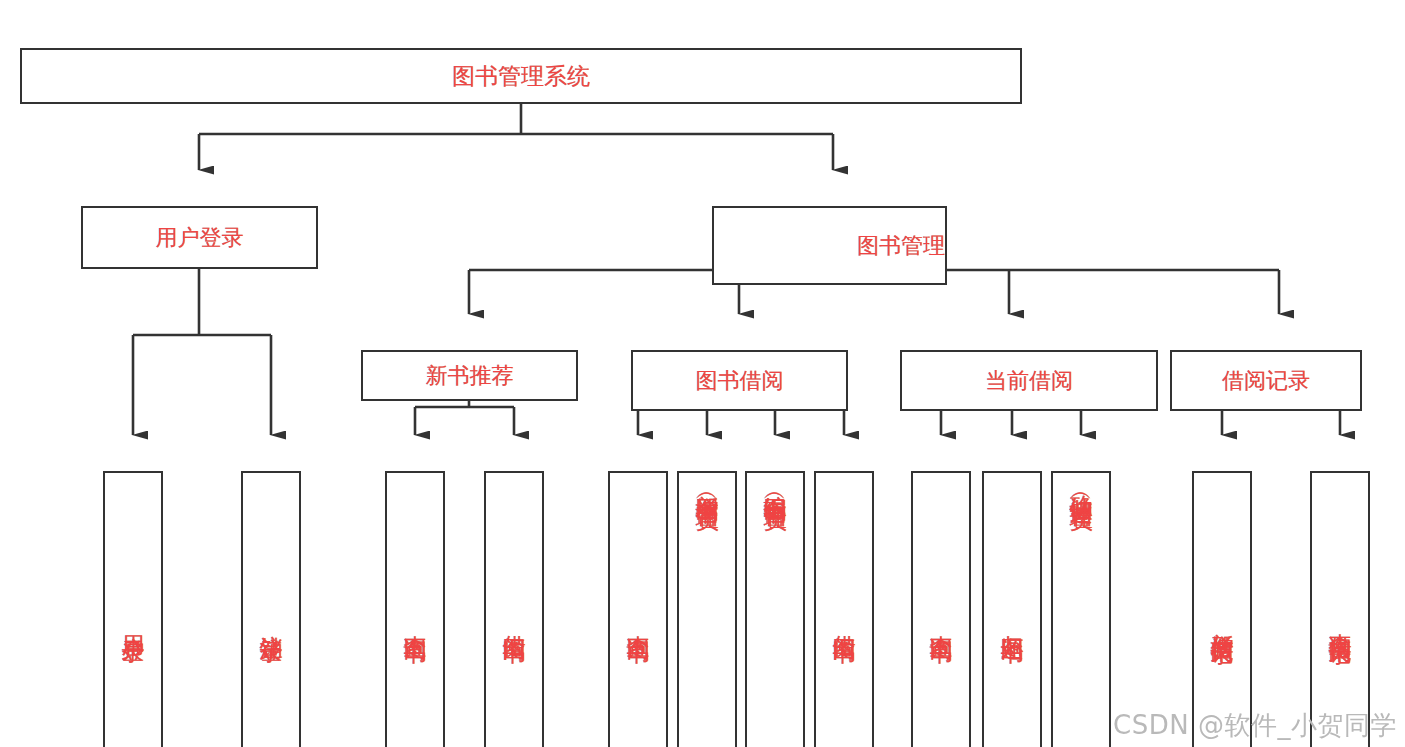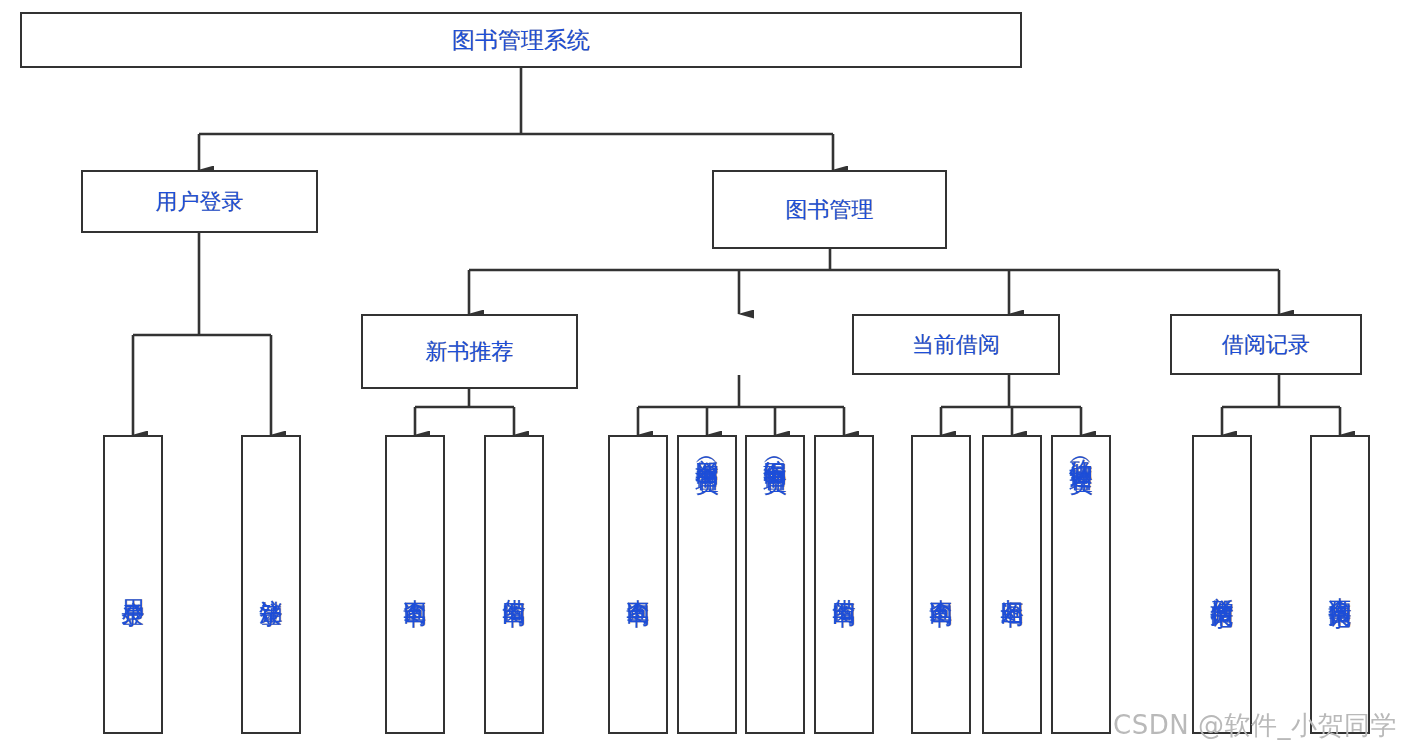--- a/index.html
+++ b/index.html
@@ -12,21 +12,22 @@
   #wires{position:absolute;left:0;top:0;width:1405px;height:747px;}
 
   .node{
     position:absolute;
     box-sizing:border-box;
     background:#ffffff;
     border:2.5px solid #333333;
     display:flex;
     align-items:center;
     justify-content:center;
-    color:#1d4ed8;
+    color:#ef4444;
+    margin-top:36px;
   }
   .node .lbl{
     display:block;
     text-align:center;
     line-height:1.15;
     white-space:nowrap;
     text-shadow:0.5px 0 0 rgba(210,140,70,0.55), -0.5px 0 0 rgba(110,160,210,0.45);
   }
   
   .h .lbl{font-size:22px;}
@@ -116,30 +117,33 @@
   </svg>
 
   <div class="node h" id="n-root" style="left:20px;top:12px;width:1002px;height:56px;">
     <span class="lbl">图书管理系统</span>
   </div>
 
   <div class="node h" style="left:81px;top:170px;width:237px;height:63px;">
     <span class="lbl">用户登录</span>
   </div>
 
-  <div class="node h" style="left:712px;top:170px;width:235px;height:79px;">
+  <div class="node h" style="left:712px;top:170px;width:235px;height:79px;justify-content:flex-end;">
     <span class="lbl">图书管理</span>
   </div>
 
-  <div class="node h" style="left:361px;top:314px;width:217px;height:75px;">
+  <div class="node h" style="left:361px;top:314px;width:217px;height:51px;">
     <span class="lbl">新书推荐</span>
   </div>
 
+  <div class="node h" style="left:631px;top:314px;width:217px;height:61px;">
+    <span class="lbl">图书借阅</span>
+  </div>
 
-  <div class="node h" style="left:852px;top:314px;width:208px;height:61px;">
+  <div class="node h" style="left:900px;top:314px;width:258px;height:61px;">
     <span class="lbl">当前借阅</span>
   </div>
 
   <div class="node h" style="left:1170px;top:314px;width:192px;height:61px;">
     <span class="lbl">借阅记录</span>
   </div>
 
   <div class="node leaf" style="left:103px;top:435px;width:60px;height:299px;">
     <span class="lbl">用户登录</span>
   </div>

